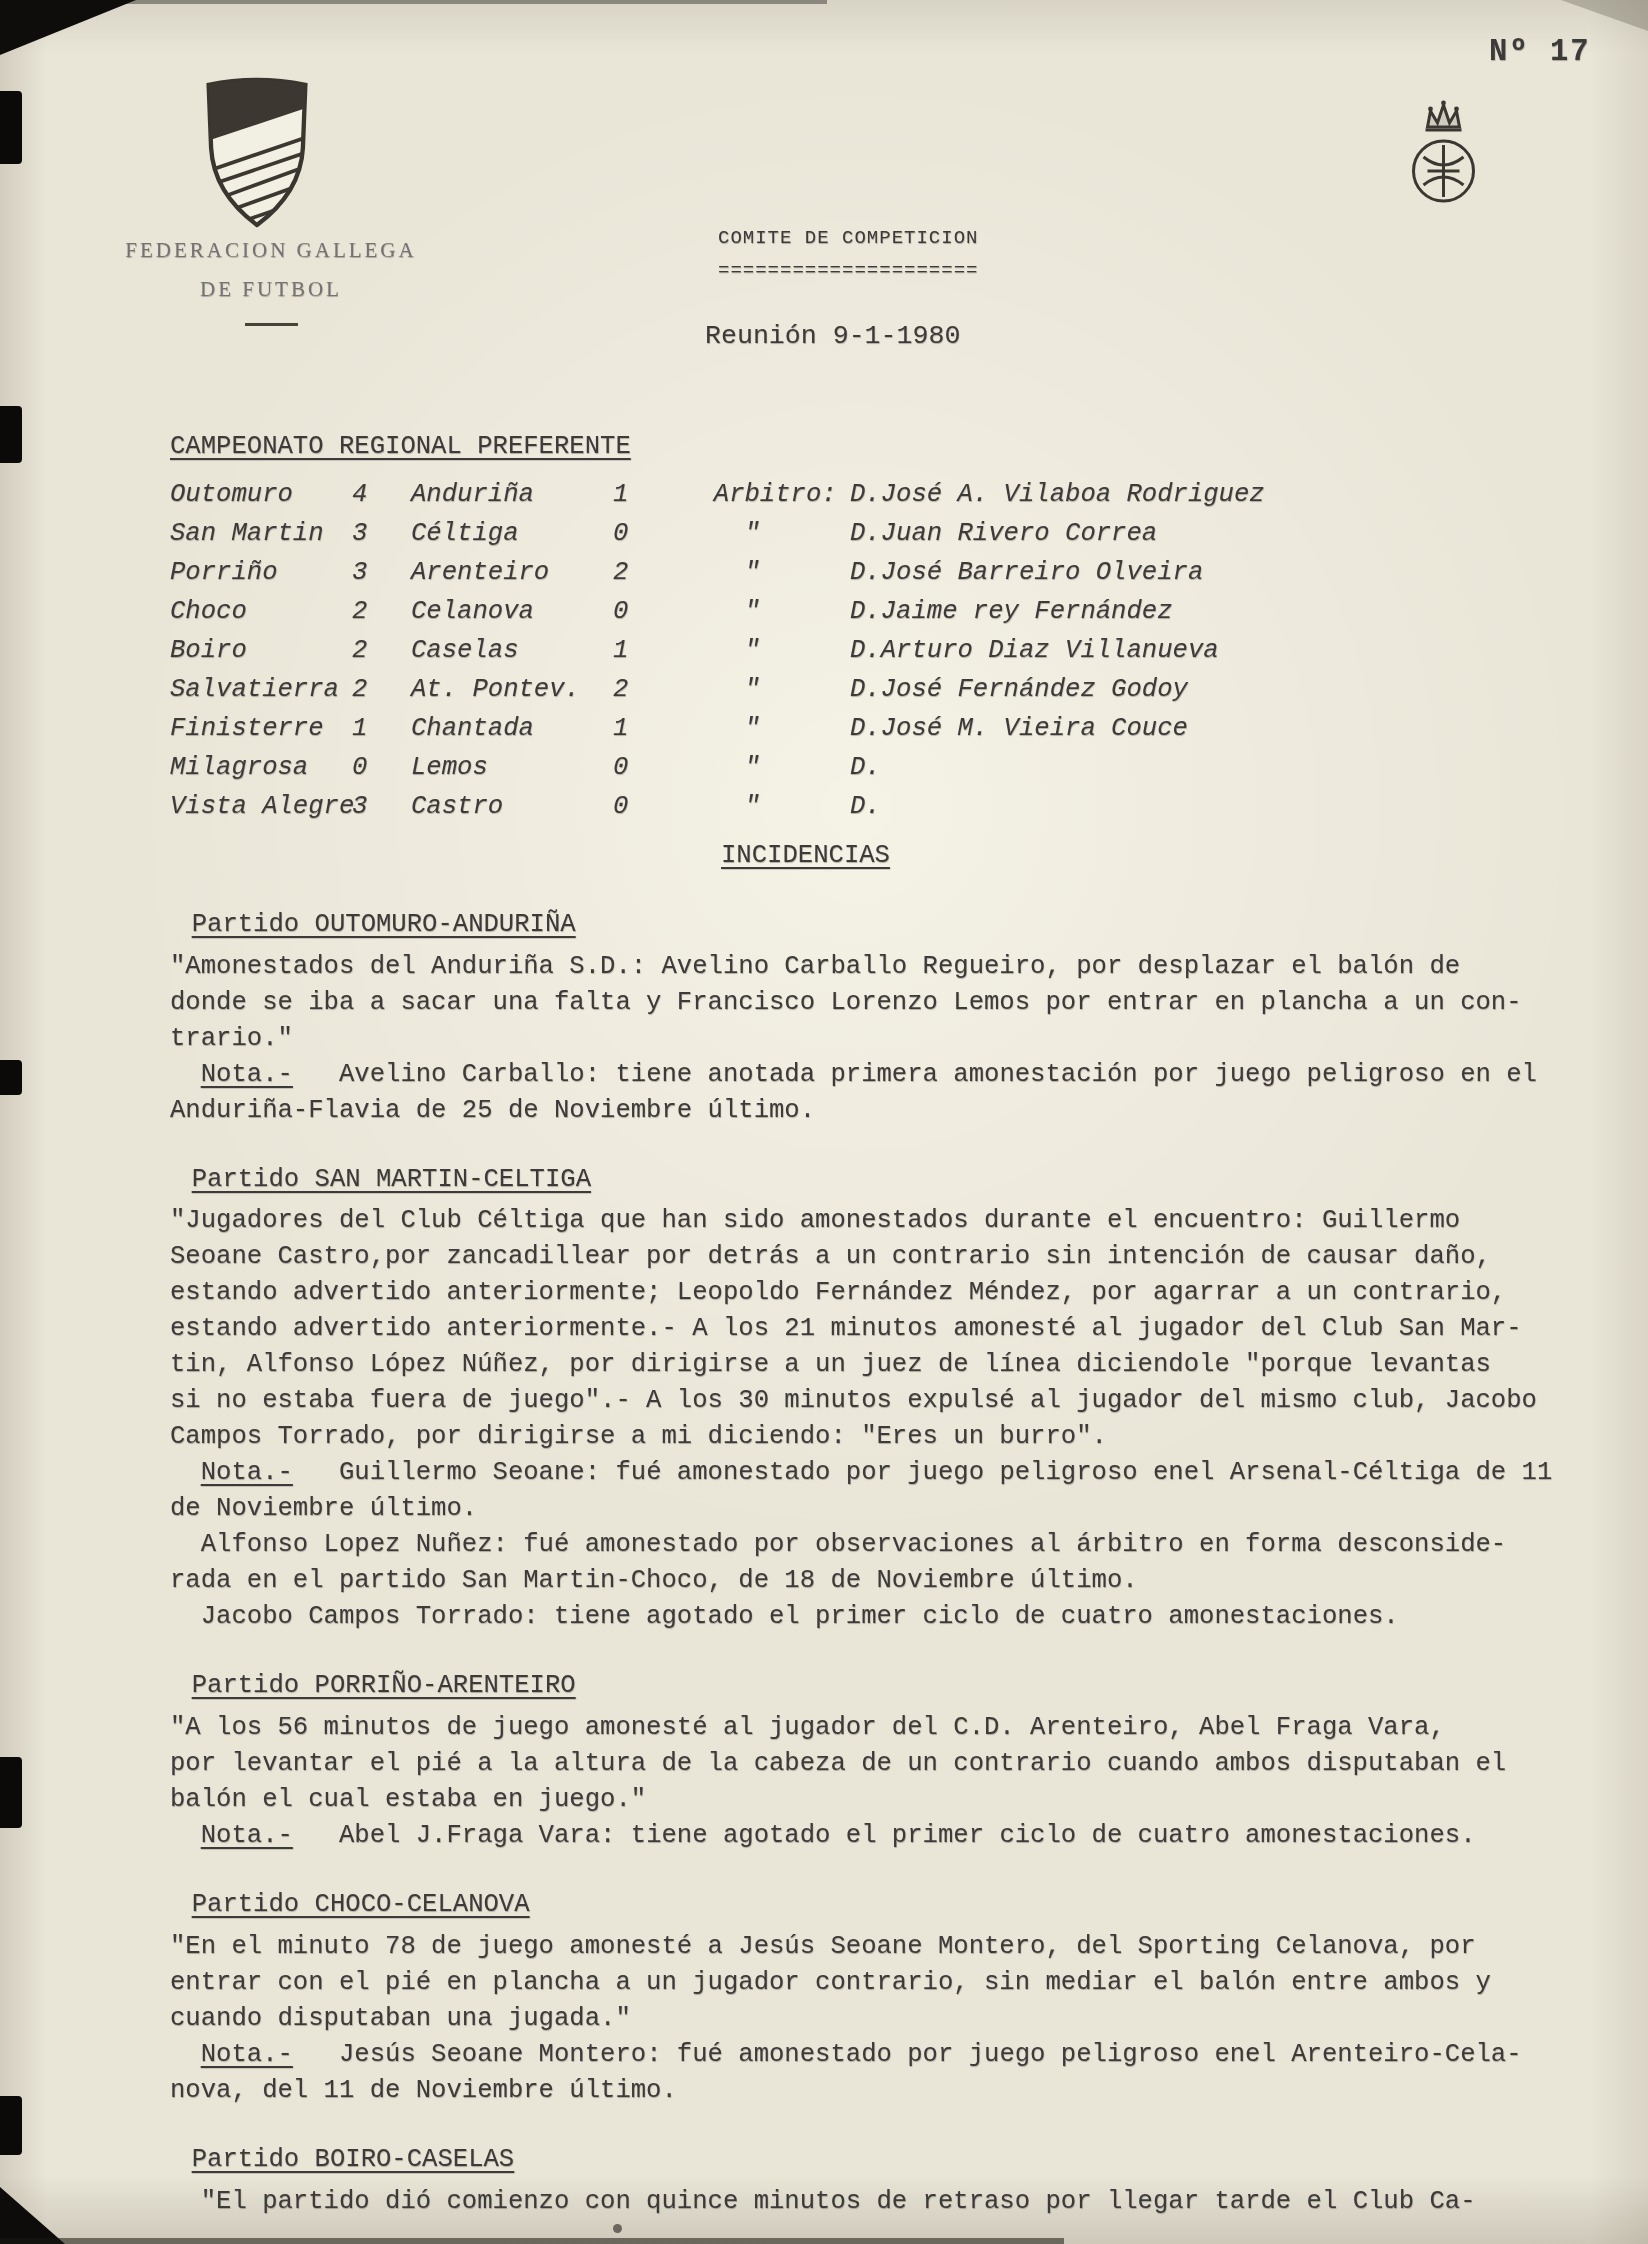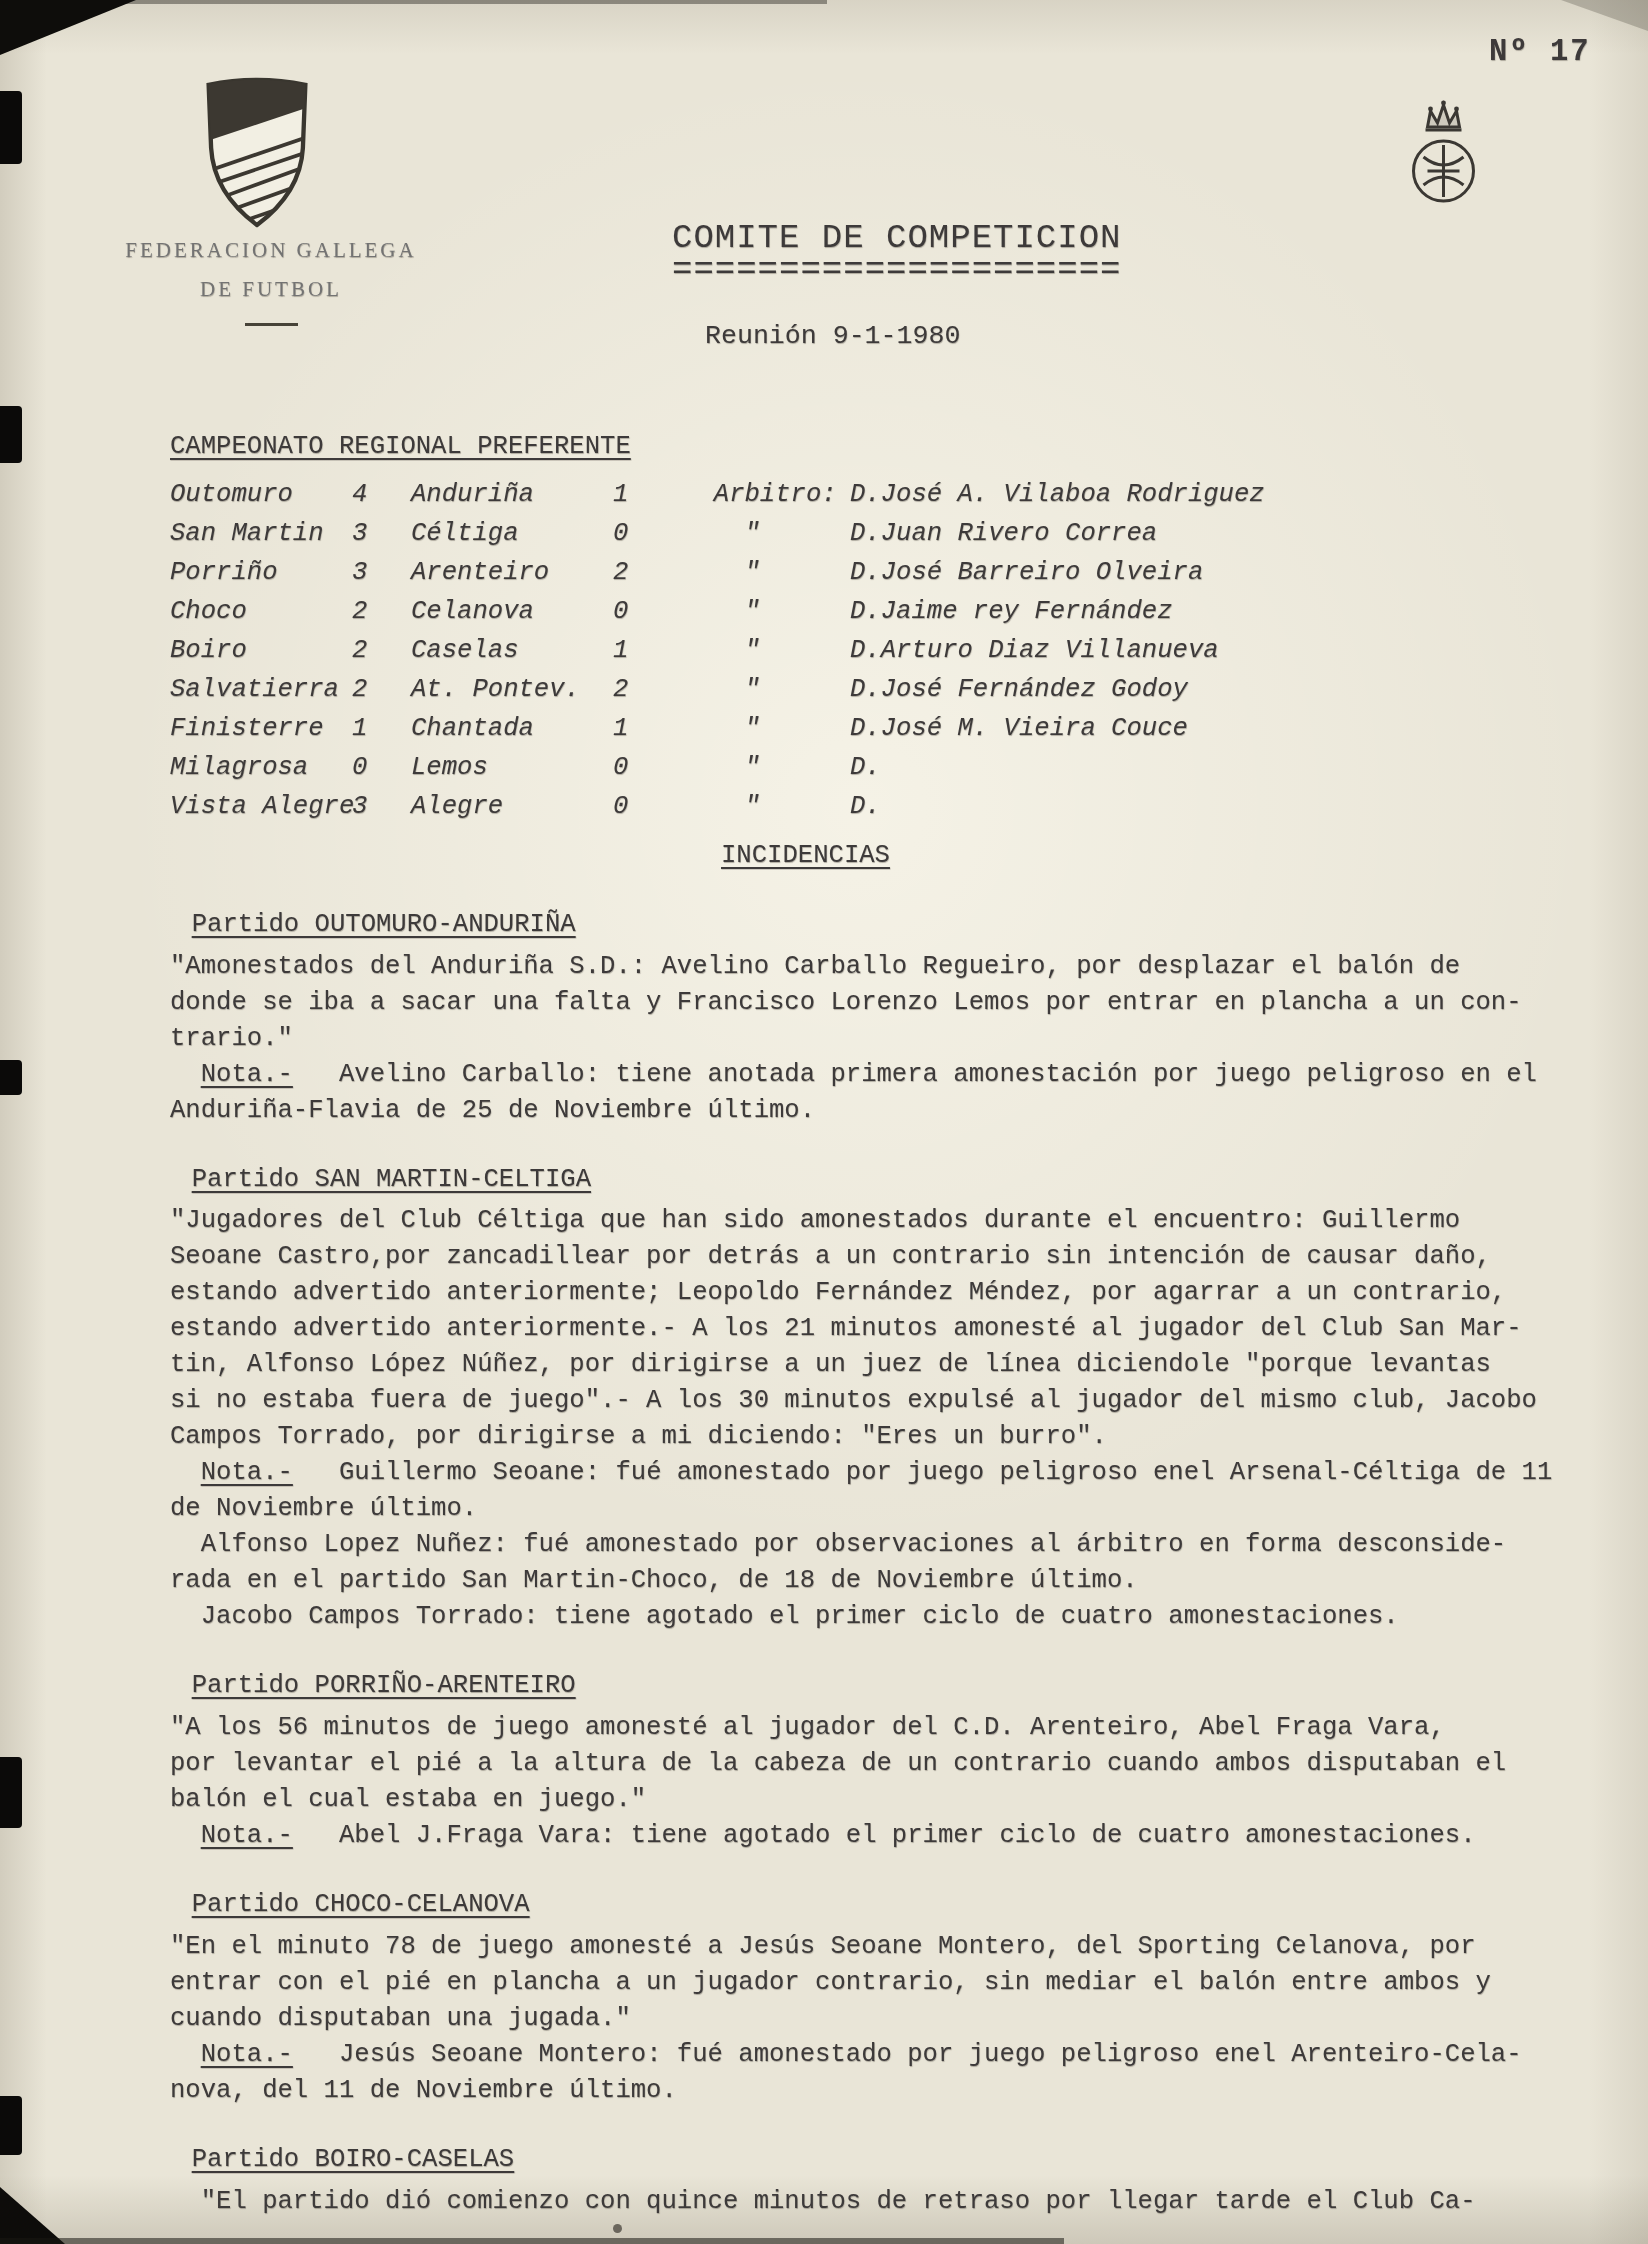--- a/index.html
+++ b/index.html
@@ -25,21 +25,21 @@
   .page-number{position:absolute;left:1489px;top:21.7px;font-weight:bold;font-size:30.5px;letter-spacing:2px;margin-top:13px;}
 
   .crest{position:absolute;left:195px;top:73px;}
   .seal{position:absolute;left:1403px;top:97px;}
 
   .letterhead{position:absolute;left:83px;top:231px;width:376px;text-align:center;
     font-family:"Liberation Serif","DejaVu Serif",serif;
     font-size:21px;letter-spacing:3px;color:#737373;line-height:39px;}
   .letterhead .rule{width:53px;height:3px;background:#474338;margin:13.8px auto 0 auto;}
 
-  .committee{position:absolute;left:672px;top:223px;font-size:34px;line-height:31.5px;letter-spacing:1px;}
+  .committee{position:absolute;left:718px;top:223px;font-size:19px;line-height:31.5px;letter-spacing:1px;}
   .meeting{position:absolute;left:705px;top:321px;font-size:26.6px;}
 
   .column{position:absolute;left:170px;top:429px;width:1389px;}
   .results-title{line-height:36px;}
   .results{margin-top:9.9px;}
   .trow{display:grid;grid-template-columns:182px 59px 202px 89px 148px auto;line-height:39px;}
   .trow span{white-space:pre;font-style:italic;}
   .cell-ref{padding-left:11.8px;}
 
   .inci{margin-top:11.8px;width:1271px;text-align:center;line-height:36px;}
@@ -200,21 +200,21 @@
         <span>0</span>
         <span>Lemos</span>
         <span>0</span>
         <span class="cell-ref">  "</span>
         <span>D.</span>
       </div>
 
       <div class="trow">
         <span>Vista Alegre</span>
         <span>3</span>
-        <span>Alegre</span>
+        <span>Castro</span>
         <span>0</span>
         <span class="cell-ref">  "</span>
         <span>D.</span>
       </div>
     </div>
 
   <div class="inci u">INCIDENCIAS</div>
 
   <div>
 

